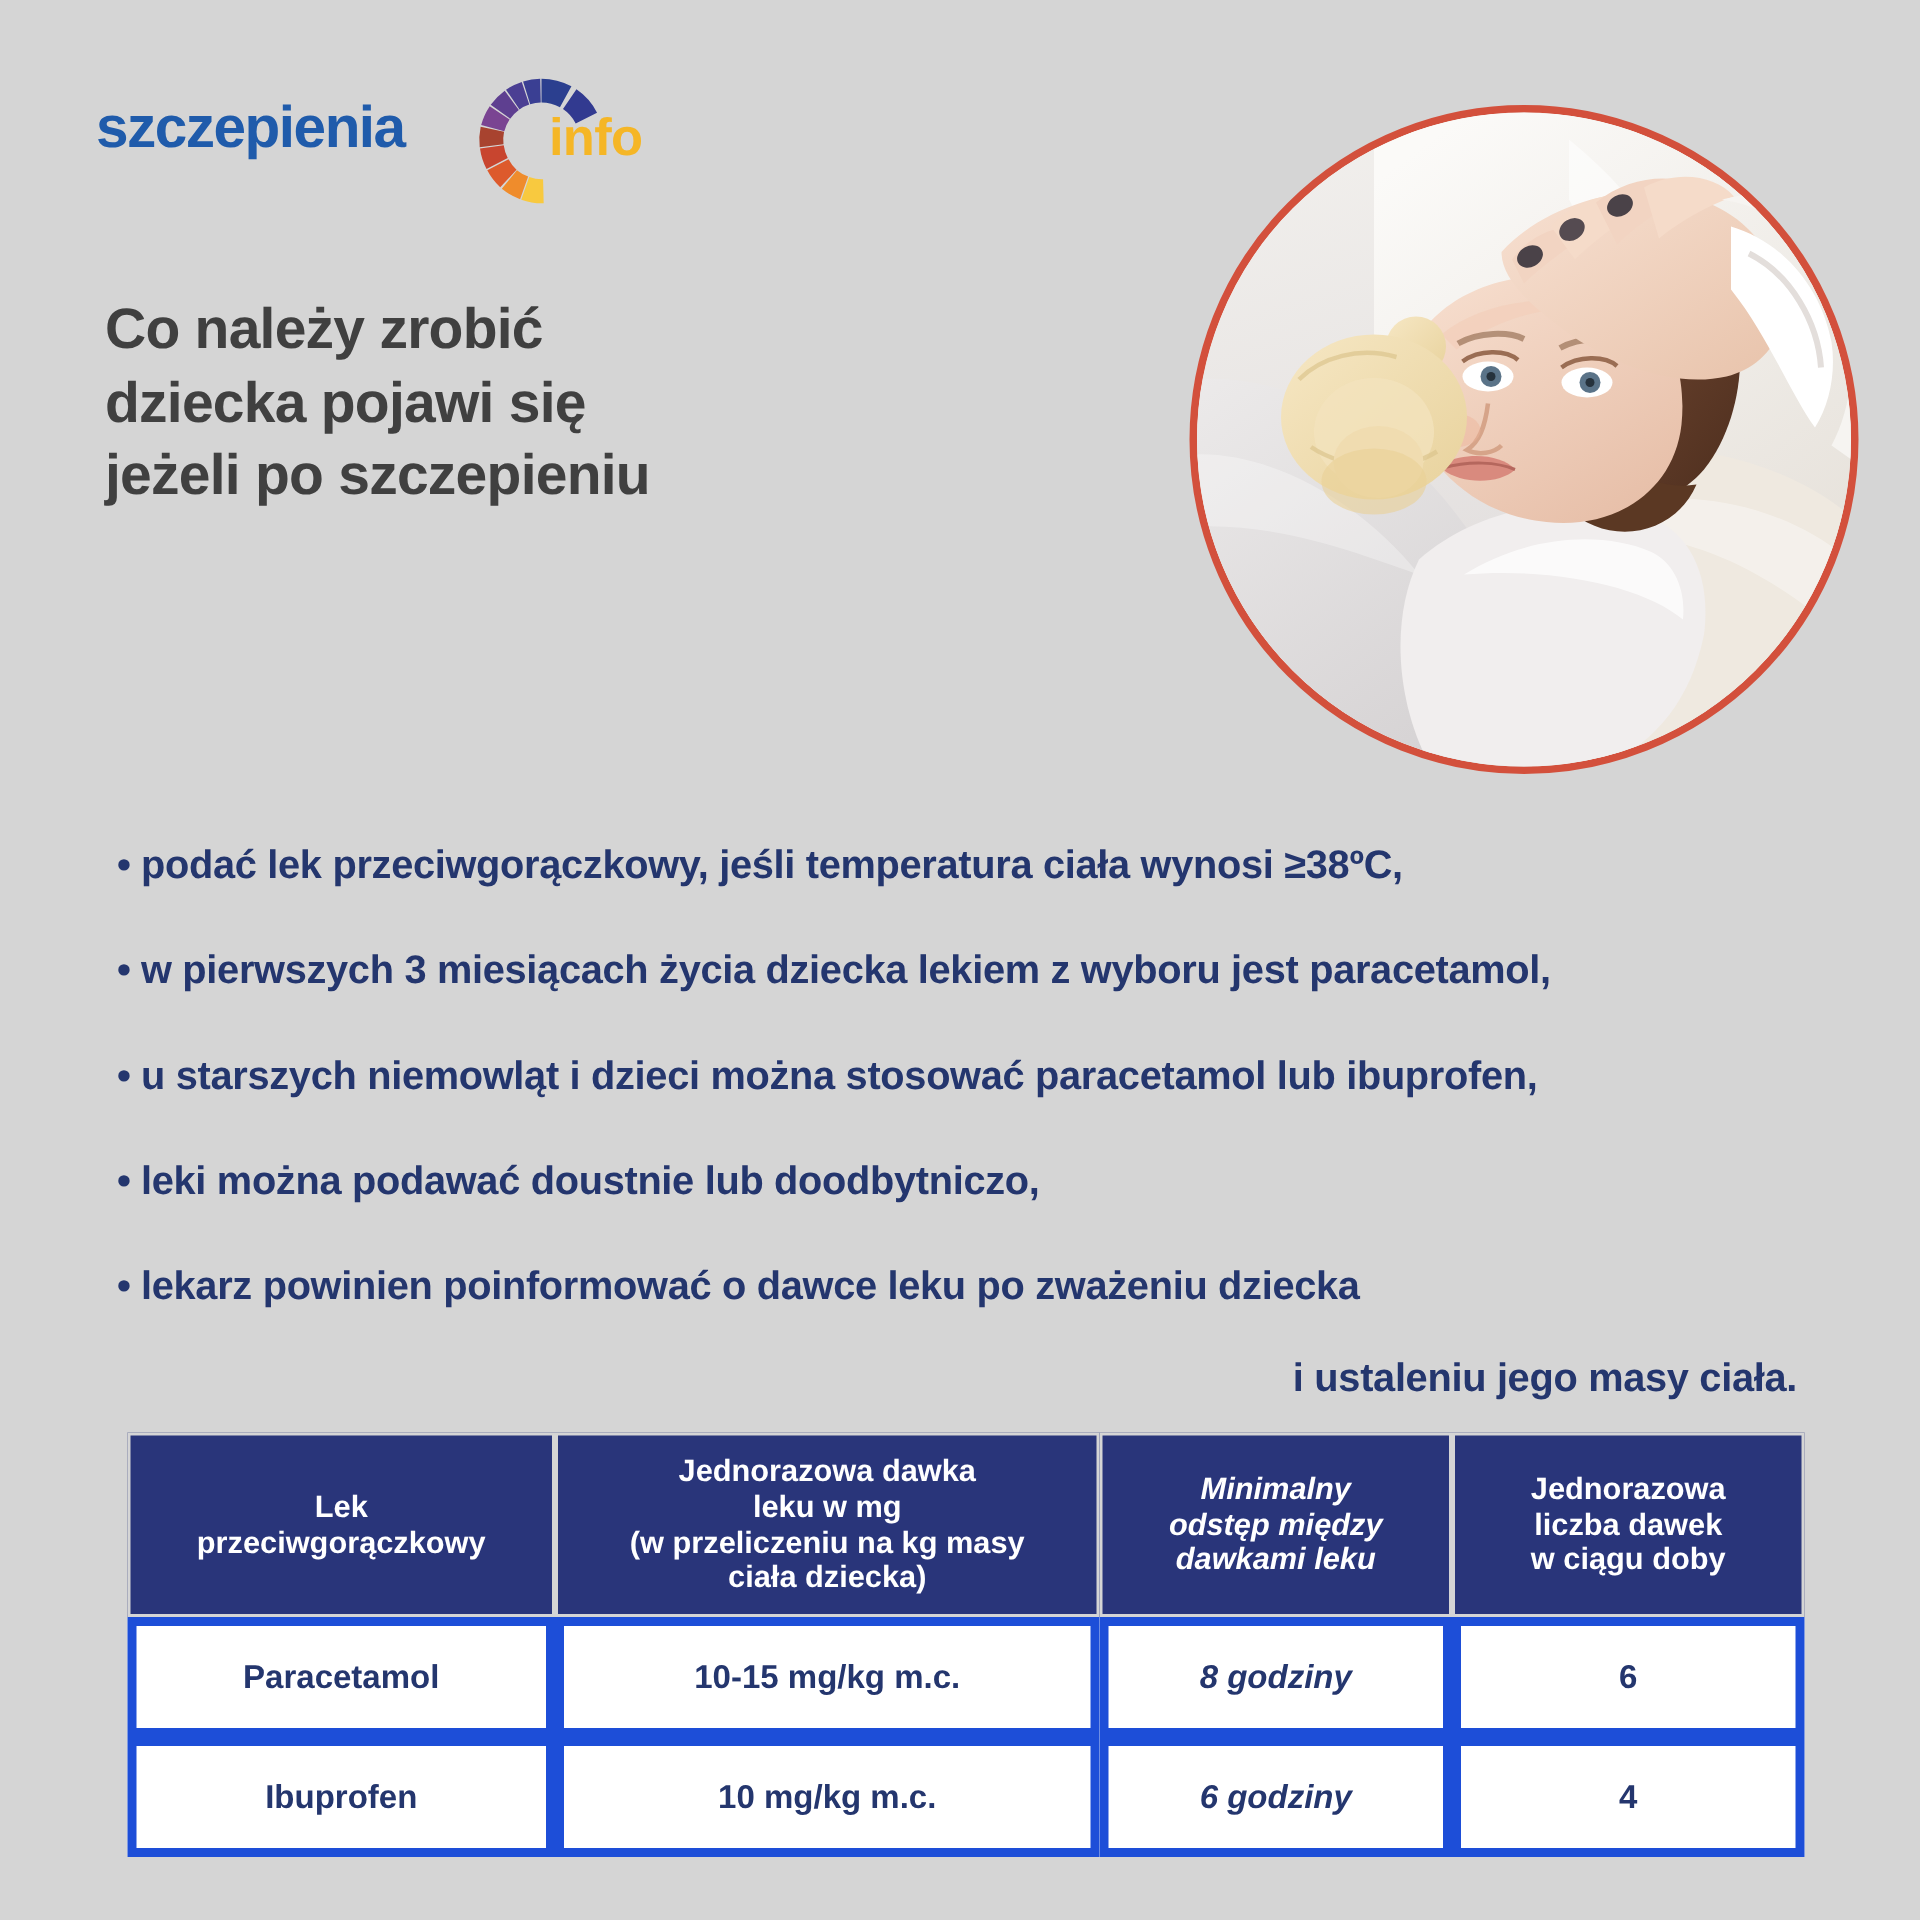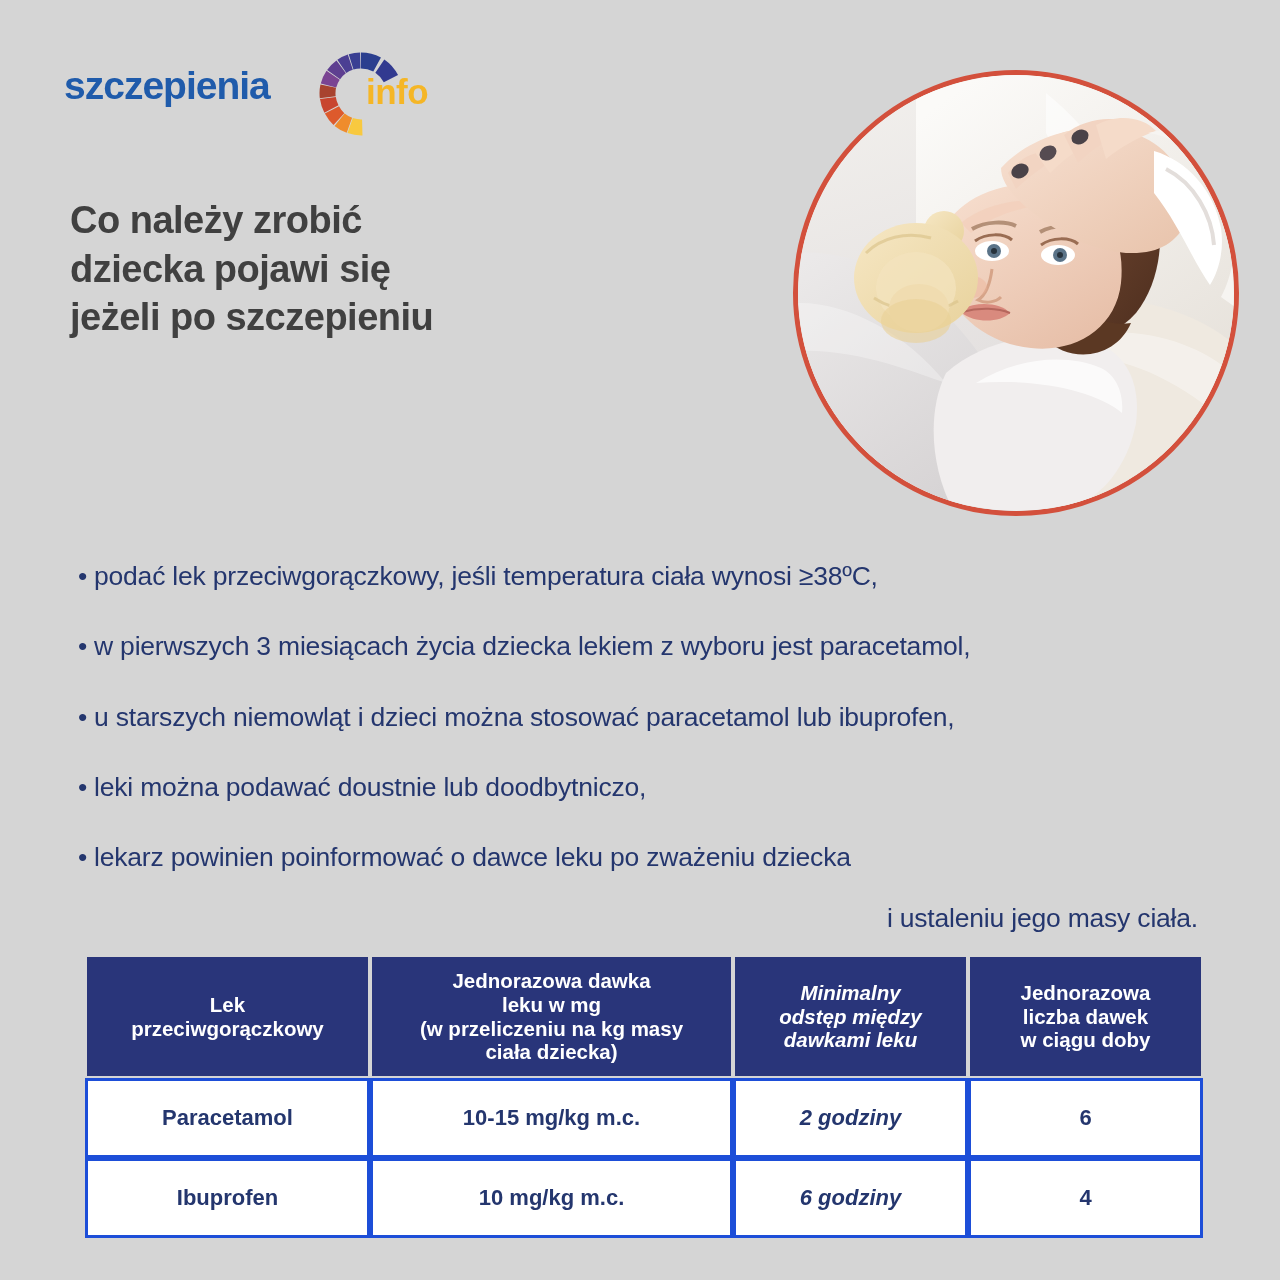--- a/index.html
+++ b/index.html
@@ -45,21 +45,21 @@
     box-sizing:border-box;
     background:#efe9e3;
   }
   .photo-inner{position:absolute;inset:0;border-radius:50%;overflow:hidden;}
   .photo-svg{position:absolute;left:-2px;top:-2px;width:442px;height:442px;}
 
   
   .bullets{
     position:absolute;left:78px;top:560px;width:1120px;
     color:#24366e;
-    font-size:26.5px;font-weight:400;
+    font-size:26.5px;font-weight:700;
     letter-spacing:-0.2px;
   }
   .bullet{position:relative;margin-bottom:38px;line-height:1.22;}
   .bullet .dot{display:inline-block;width:16px;}
   .bullet .cont{display:block;padding-left:30px;margin-top:28px;text-align:right;}
 
   
   .tbl{
     position:absolute;left:85px;top:955px;
     width:1118px;
@@ -81,21 +81,21 @@
     border:2px solid #d5d5d5;
   }
   .tbl td{
     background:#ffffff;
     color:#24366e;
     font-size:22px;
     font-weight:700;
     text-align:center;
     vertical-align:middle;
     height:80px;
-    border:3px solid #1d4ed8;
+    border:6px solid #1d4ed8;
     box-sizing:border-box;
   }
   .tbl .c0{width:285px;}
   .tbl .c1{width:363px;}
   .tbl .c2{width:235px;font-style:italic;}
   .tbl .c3{width:235px;}
   .th-line{display:block;}
 </style>
 </head>
 <body>
@@ -278,21 +278,21 @@
           <span class="th-line">Jednorazowa</span>
           <span class="th-line">liczba dawek</span>
           <span class="th-line">w ciągu doby</span>
         </th>
       </tr>
     </thead>
     <tbody>
       <tr>
         <td class="c0">Paracetamol</td>
         <td class="c1">10-15 mg/kg m.c.</td>
-        <td class="c2">2 godziny</td>
+        <td class="c2">8 godziny</td>
         <td class="c3">6</td>
       </tr>
       <tr>
         <td class="c0">Ibuprofen</td>
         <td class="c1">10 mg/kg m.c.</td>
         <td class="c2">6 godziny</td>
         <td class="c3">4</td>
       </tr>
     </tbody>
   </table>

